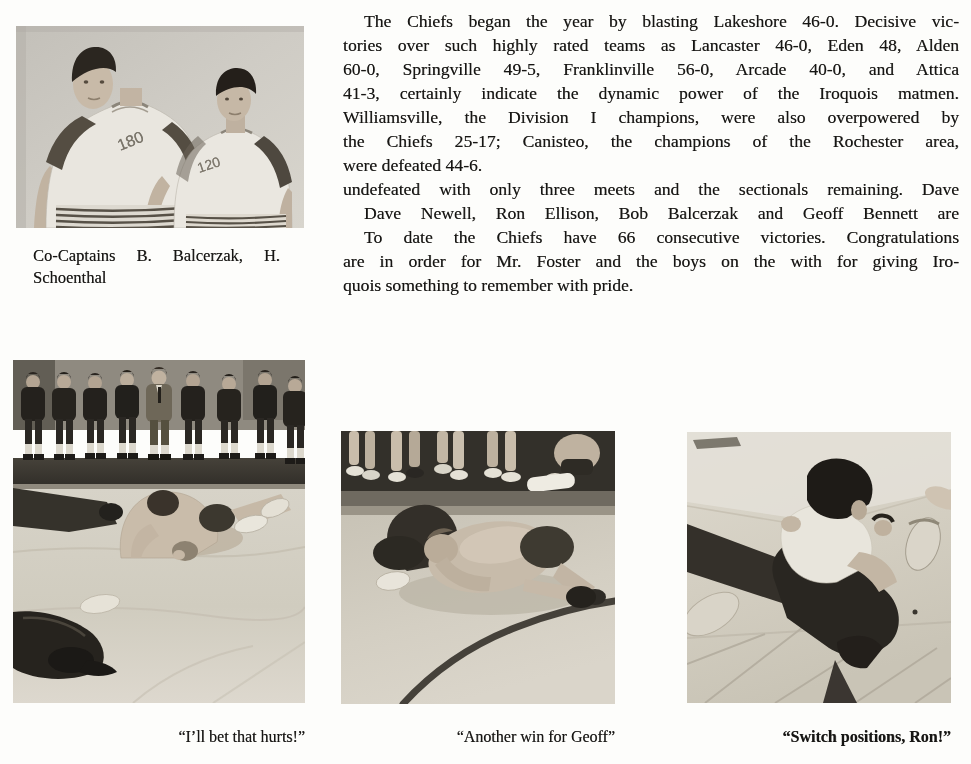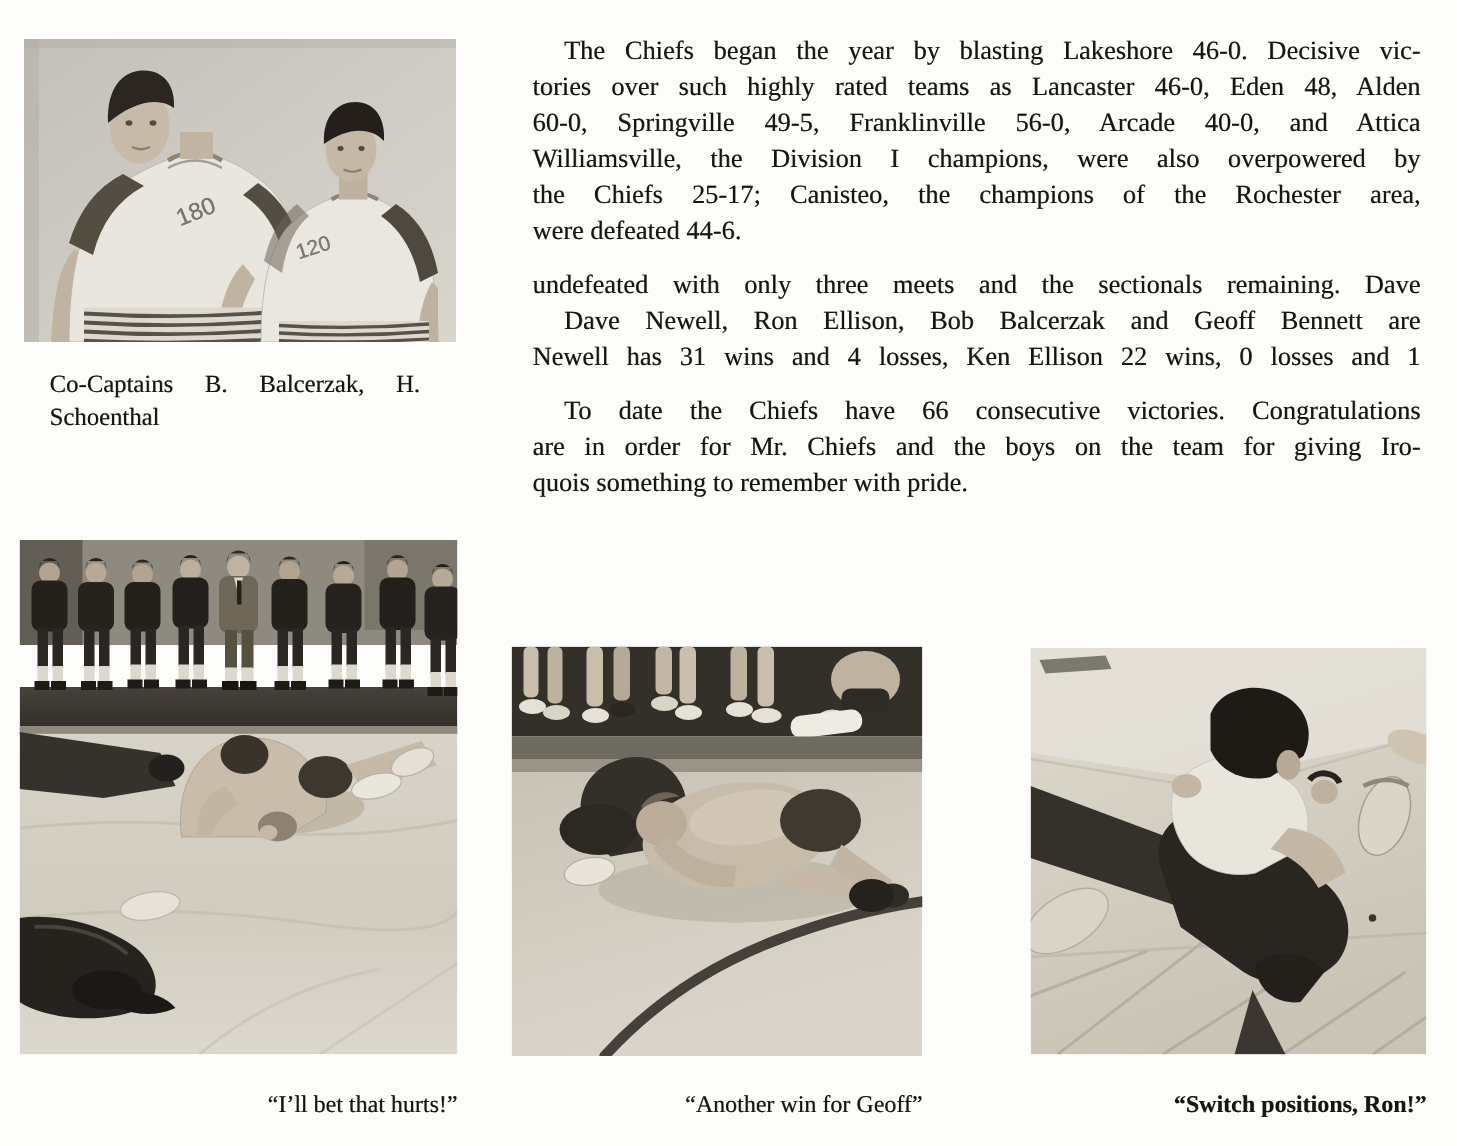--- a/index.html
+++ b/index.html
@@ -20,21 +20,21 @@
   .captains-caption {
     position:absolute; left:33px; top:245px; width:247px;
     font-size:16.5px; line-height:21.5px;
   }
   .cap-line.justify-line { text-align:justify; text-align-last:justify; }
 
   .article {
     position:absolute; left:343px; top:9px; width:616px;
     font-size:17.6px; line-height:24px;
   }
-  .article .para { margin:12px; }
+  .article .para { margin:0; }
   .article .line { text-align:justify; text-align-last:justify; }
   .article .line.first { text-indent:21px; }
   .article .line.last  { text-align-last:left; }
 
   .action-caption {
     position:absolute; top:727px; font-size:16px; text-align:right;
     line-height:20px;
   }
   #caption-1 { left:13px;  width:292px; }
   #caption-2 { left:341px; width:274px; }
@@ -104,32 +104,32 @@
   <div class="captains-caption">
     <div class="cap-line justify-line">Co-Captains B. Balcerzak, H.</div>
     <div class="cap-line">Schoenthal</div>
   </div>
 
   <div class="article">
       <div class="para">
         <div class="line first">The Chiefs began the year by blasting Lakeshore 46-0. Decisive vic-</div>
         <div class="line">tories over such highly rated teams as Lancaster 46-0, Eden 48, Alden</div>
         <div class="line">60-0, Springville 49-5, Franklinville 56-0, Arcade 40-0, and Attica</div>
+        <div class="line">41-3, certainly indicate the dynamic power of the Iroquois matmen.</div>
         <div class="line">Williamsville, the Division I champions, were also overpowered by</div>
         <div class="line">the Chiefs 25-17; Canisteo, the champions of the Rochester area,</div>
         <div class="line last">were defeated 44-6.</div>
       </div>
       <div class="para">
         <div class="line">undefeated with only three meets and the sectionals remaining. Dave</div>
         <div class="line first">Dave Newell, Ron Ellison, Bob Balcerzak and Geoff Bennett are</div>
-        <div class="line">Newell has 31 wins and 4 losses, Ken Ellison 22 wins, 0 losses and 1</div>
       </div>
       <div class="para">
         <div class="line first">To date the Chiefs have 66 consecutive victories. Congratulations</div>
-        <div class="line">are in order for Mr. Chiefs and the boys on the team for giving Iro-</div>
+        <div class="line">are in order for Mr. Foster and the boys on the with for giving Iro-</div>
         <div class="line last">quois something to remember with pride.</div>
       </div>
     </div>
 
   <figure class="photo" id="photo-action-1">
     <svg viewBox="0 0 292 343" preserveAspectRatio="none">
       <defs>
         <linearGradient id="matB" x1="0" y1="0" x2="0" y2="1">
           <stop offset="0" stop-color="#d7d3c8"></stop>
           <stop offset="0.55" stop-color="#d0ccbf"></stop>

